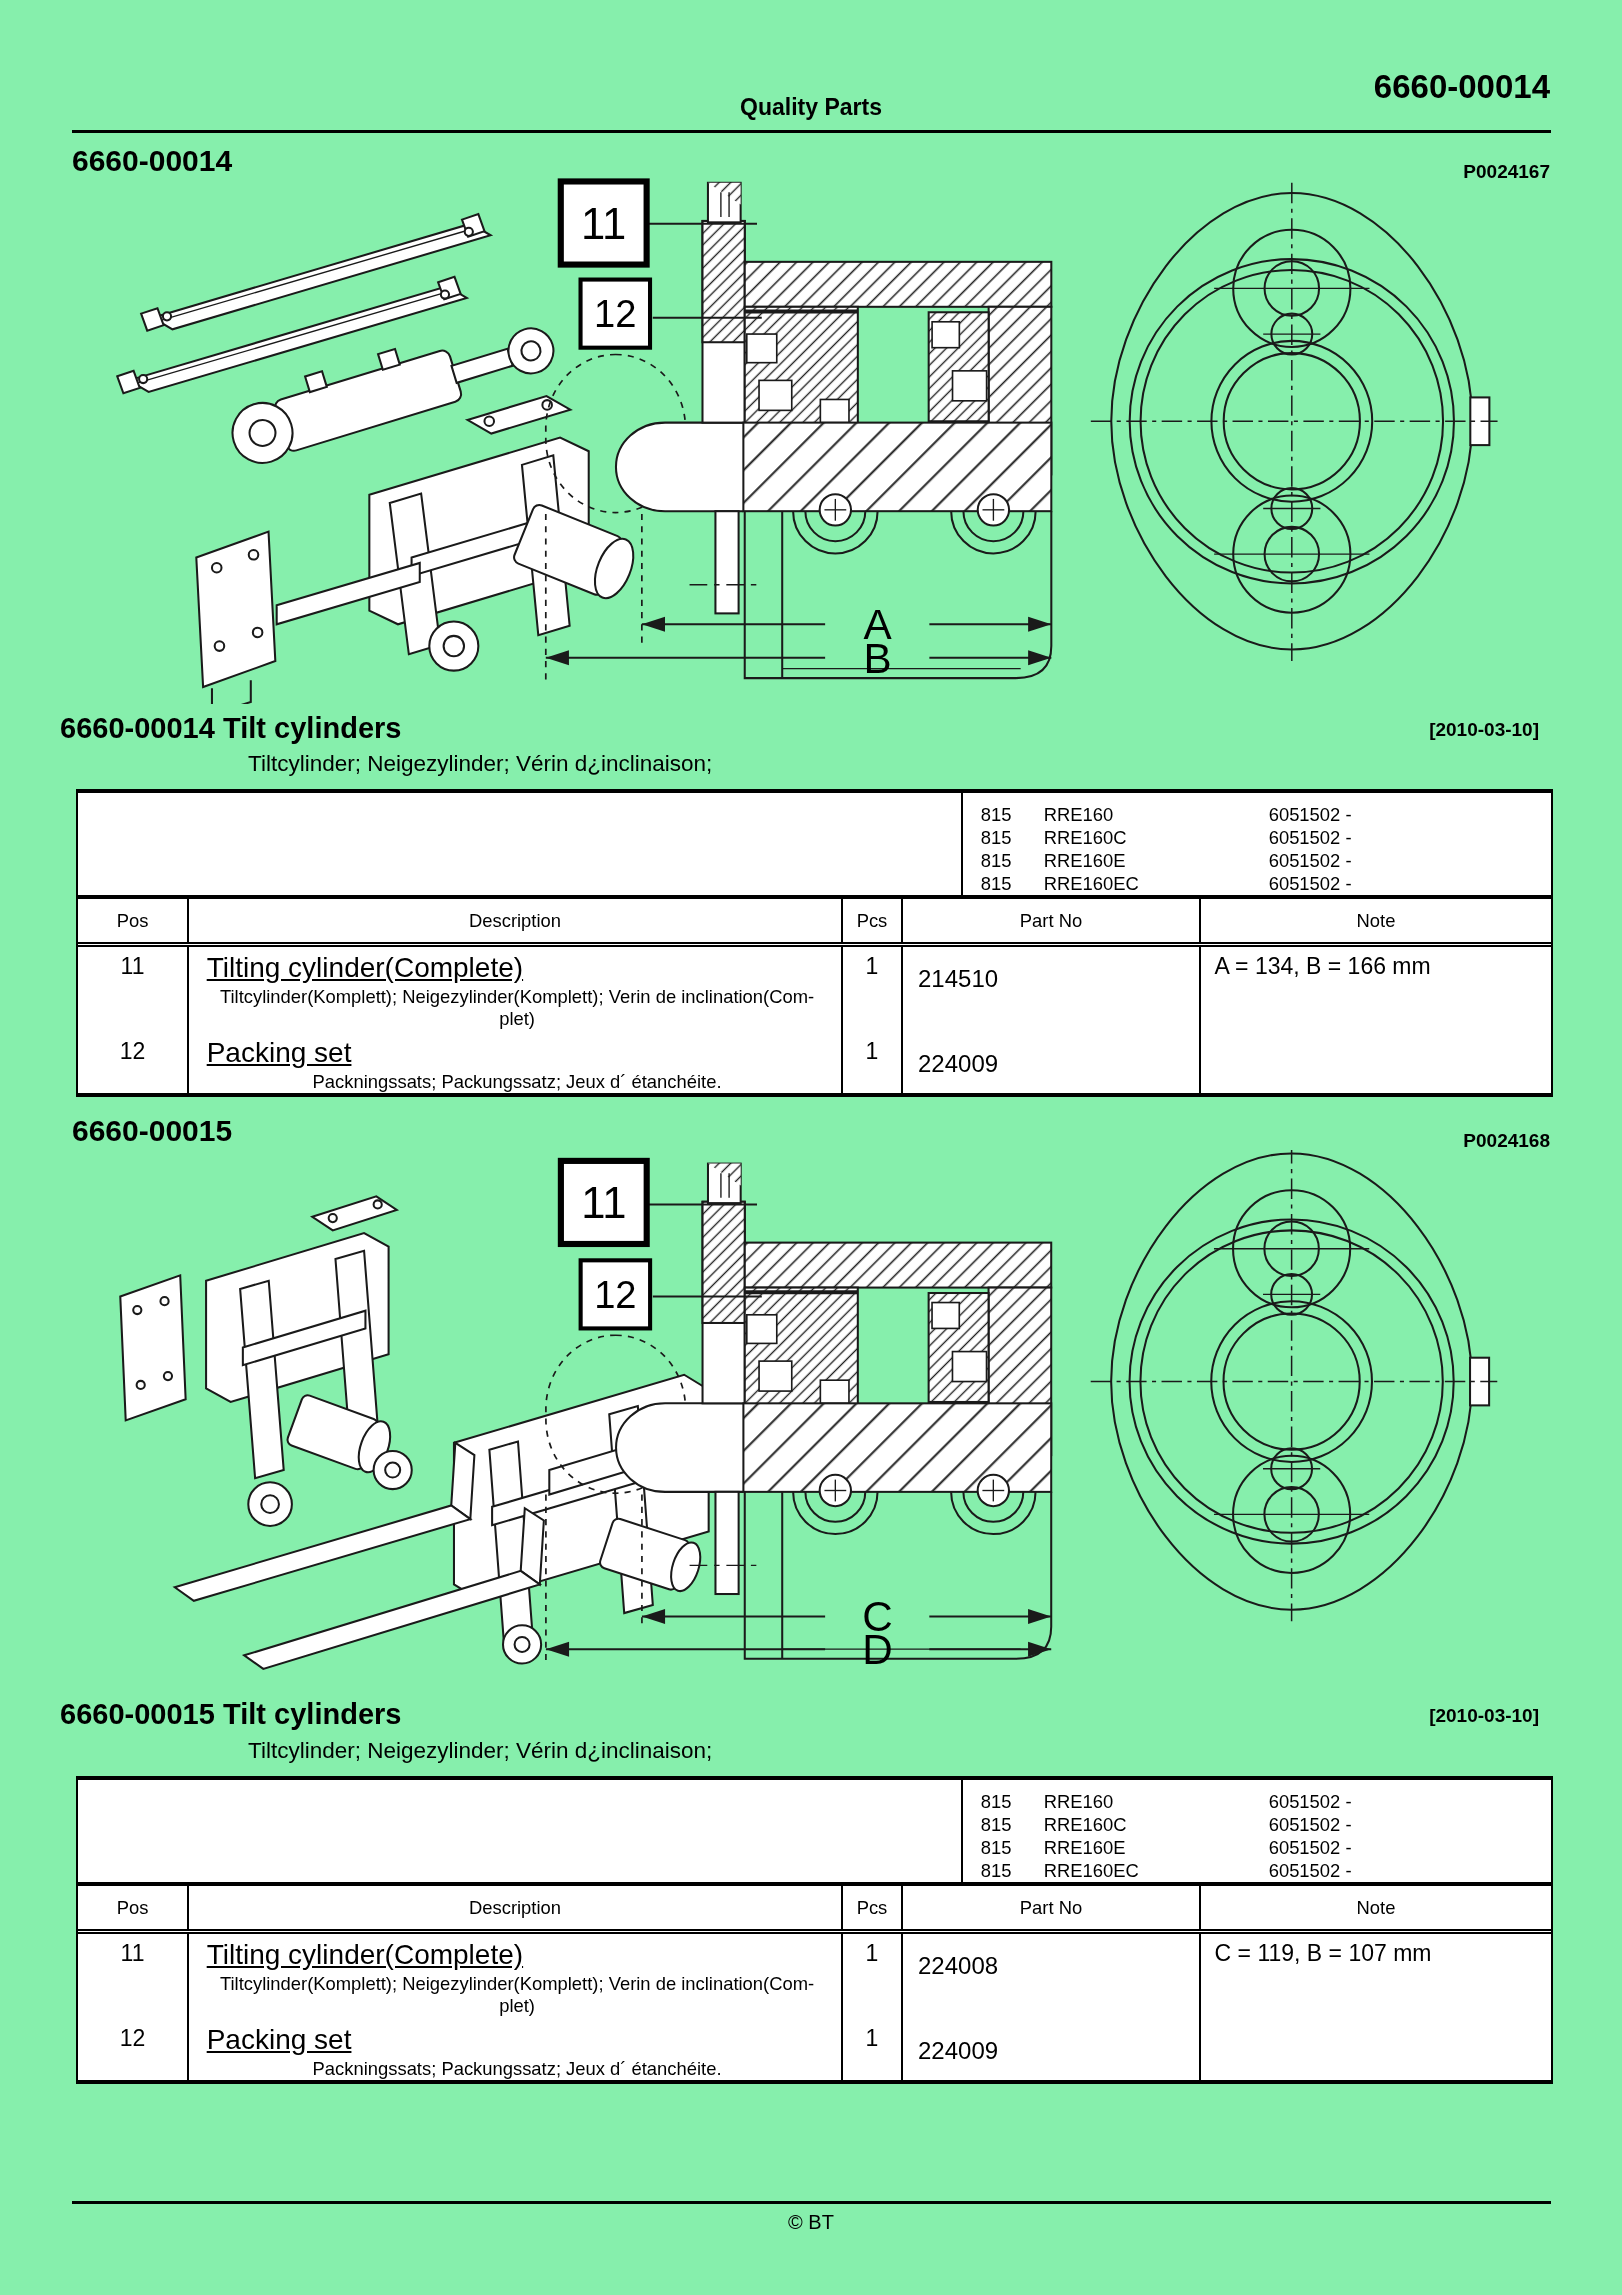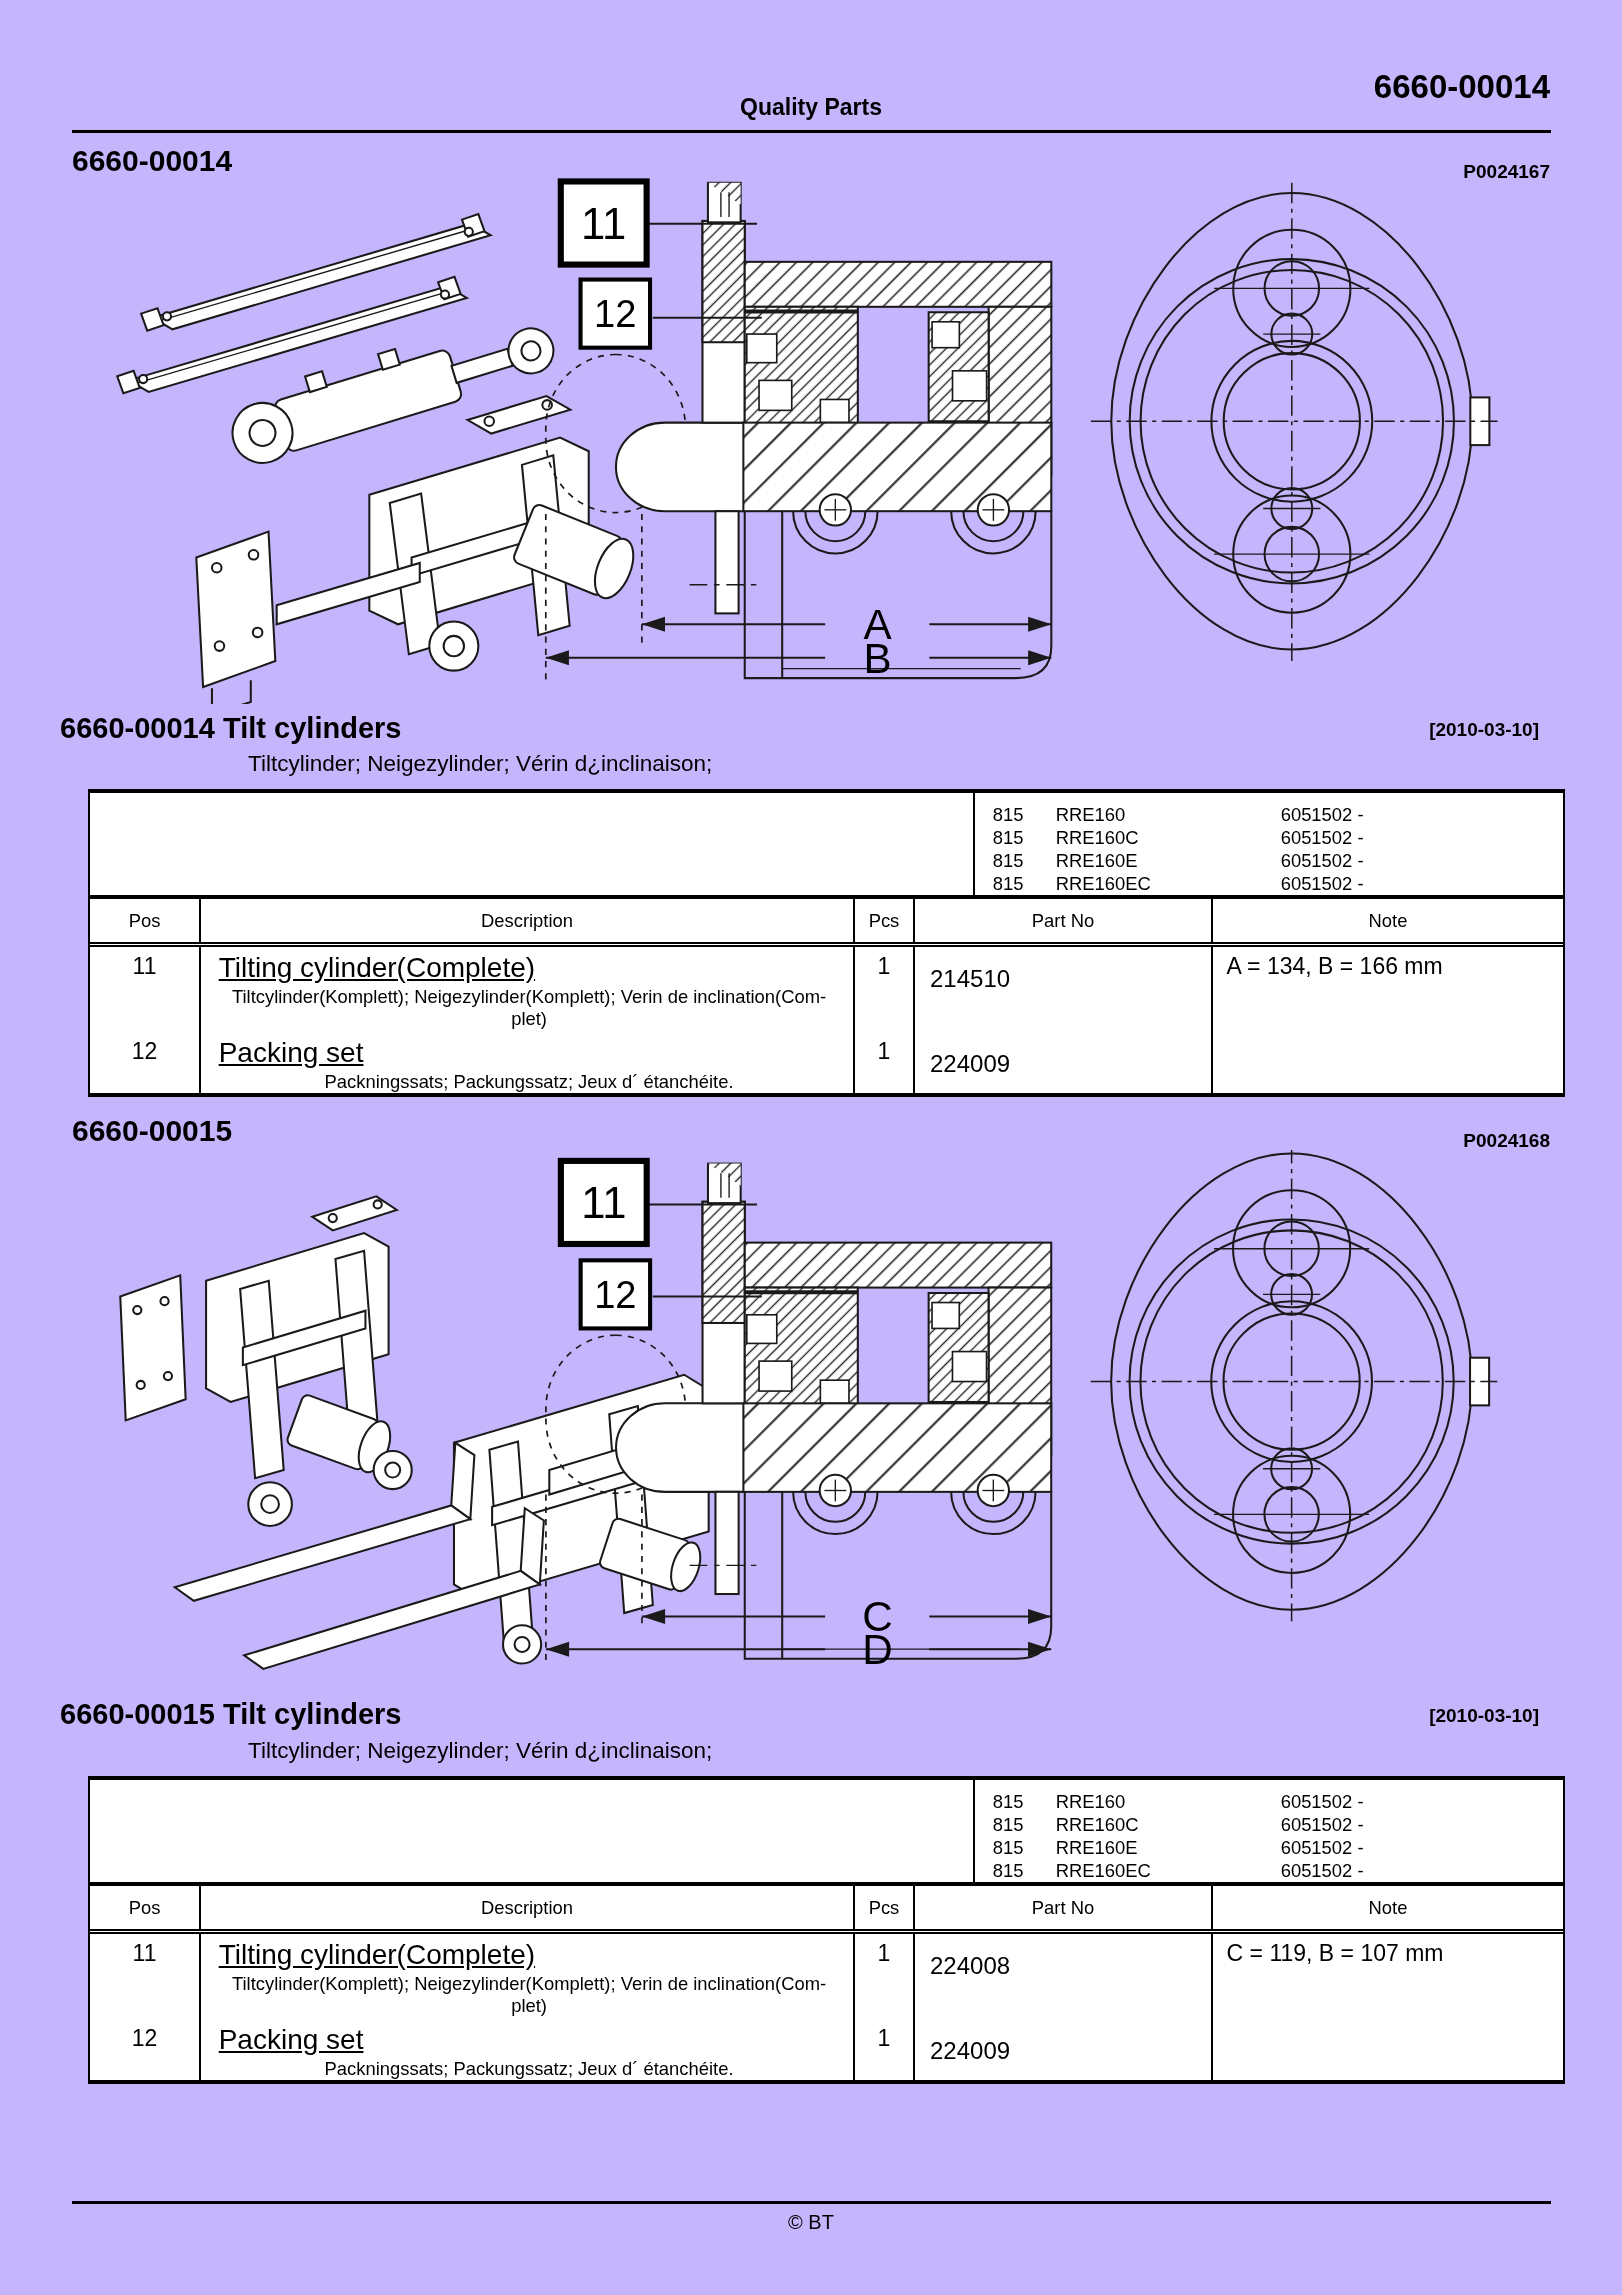--- a/index.html
+++ b/index.html
@@ -1,32 +1,32 @@
 <!DOCTYPE html>
 <html style="font-size:11px"><head>
 <meta charset="utf-8">
 <style>
   html,body{margin:0;padding:0;background:#e8e8e8;}
-  .page{position:relative;width:1622px;height:2295px;background:#c4b5fd;
+  .page{position:relative;width:1622px;height:2295px;background:#86efac;
         font-family:"Liberation Sans",sans-serif;color:#000;overflow:hidden;}
   .abs{position:absolute;}
   .rule{position:absolute;left:72px;width:1479px;background:#000;}
   
   .hdr-center{top:94px;left:0;width:1622px;text-align:center;font-size:23px;font-weight:bold;}
   .hdr-right{top:68px;right:72px;font-size:33px;font-weight:600;}
   .sec-code-big{font-size:30px;font-weight:bold;}
   .img-id{font-size:19px;font-weight:bold;}
   
   .sec-head{position:absolute;left:60px;width:1479px;}
   .sec-head .code{display:inline-block;width:160px;font-size:29px;font-weight:bold;}
   .sec-head .title{font-size:29px;font-weight:bold;}
   .sec-head .date{position:absolute;right:0;top:6.8px;font-size:19px;font-weight:bold;}
   .sec-sub{position:absolute;left:248px;font-size:22.5px;}
   
-  .ptable{position:absolute;left:88px;width:1477px;border:2px solid #000;
+  .ptable{position:absolute;left:76px;width:1477px;border:2px solid #000;
           border-top-width:4.1px;border-bottom-width:4.1px;background:#fff;box-sizing:border-box;}
   .pt-top{position:relative;height:102px;border-bottom:4.1px solid #000;}
   .pt-models{position:absolute;left:883px;top:0;bottom:0;border-left:2px solid #000;padding:9.5px 0 0 17.7px;width:573px;}
   .m-row{display:grid;grid-template-columns:63px 225px auto;font-size:18.4px;line-height:23px;}
   .pt-head{display:grid;grid-template-columns:111px 654px 60px 298px auto;border-bottom:5.5px double #000;}
   .pt-head>div{border-right:2px solid #000;text-align:center;font-size:18.4px;padding:11px 0 9.5px;}
   .pt-head>div:last-child{border-right:none;}
   .pt-row{display:grid;grid-template-columns:111px 654px 60px 298px auto;}
   .pt-row>div{border-right:2px solid #000;}
   .pt-row>div:last-child{border-right:none;}

